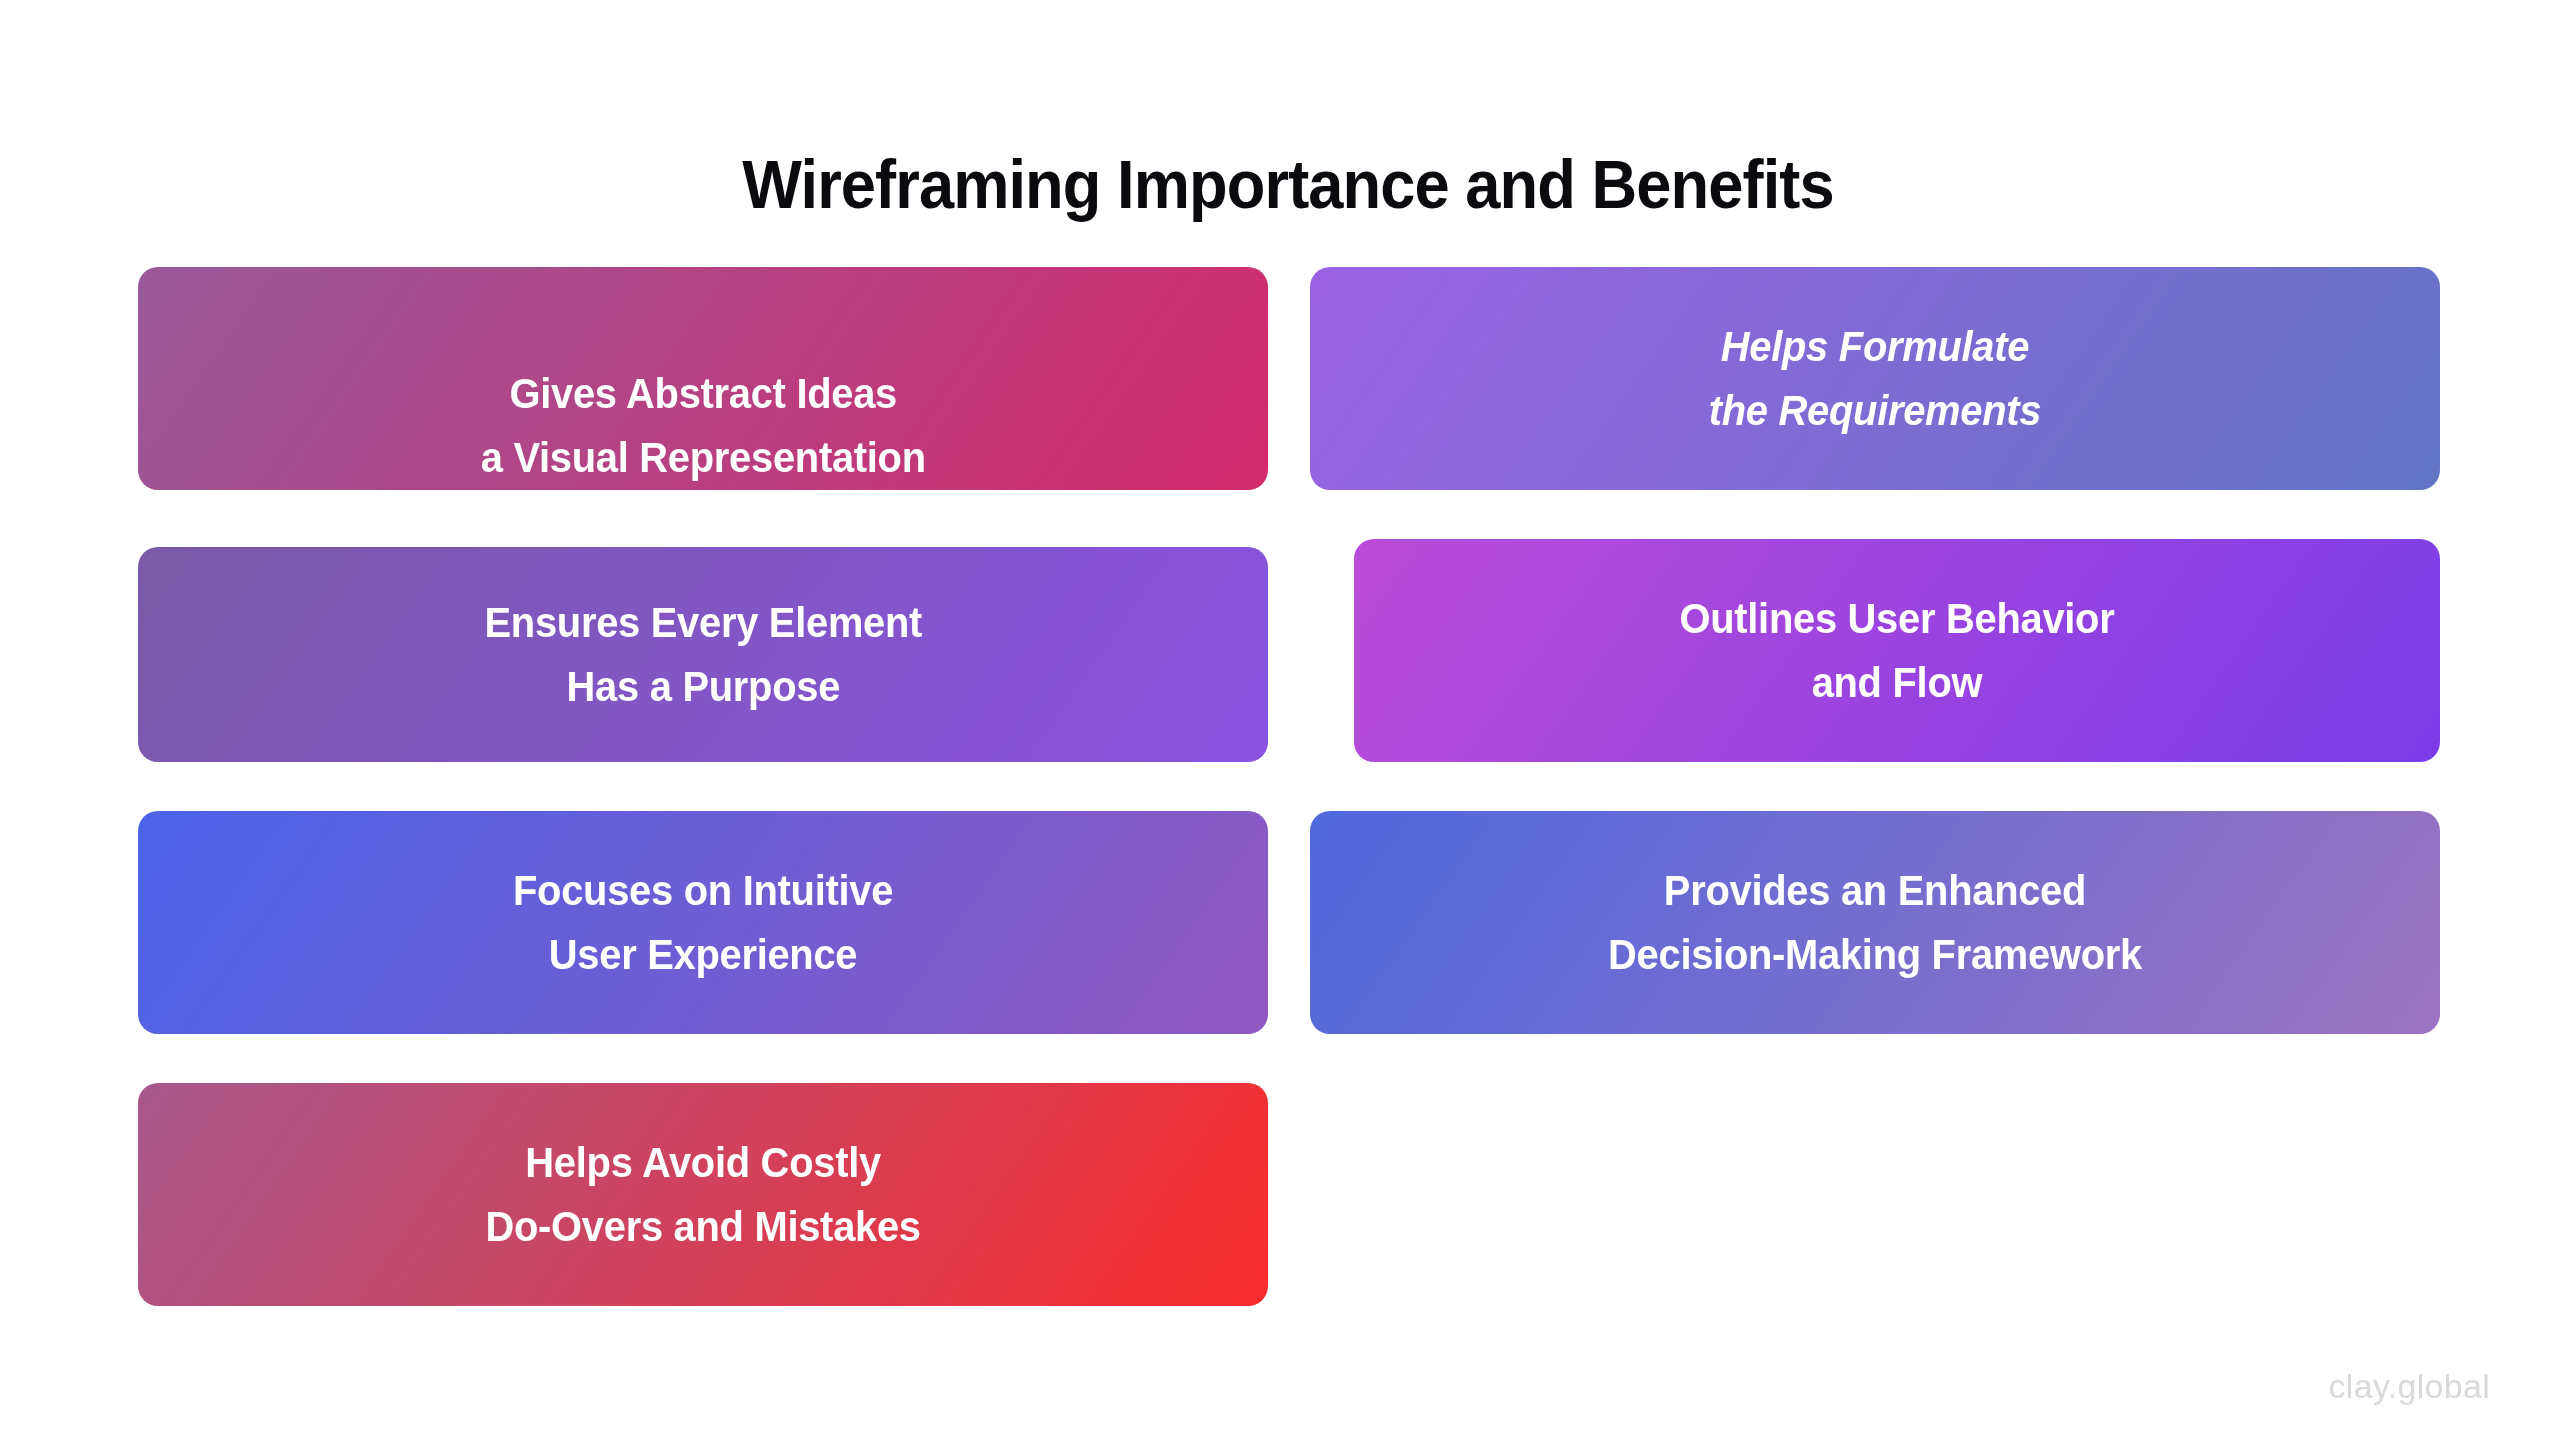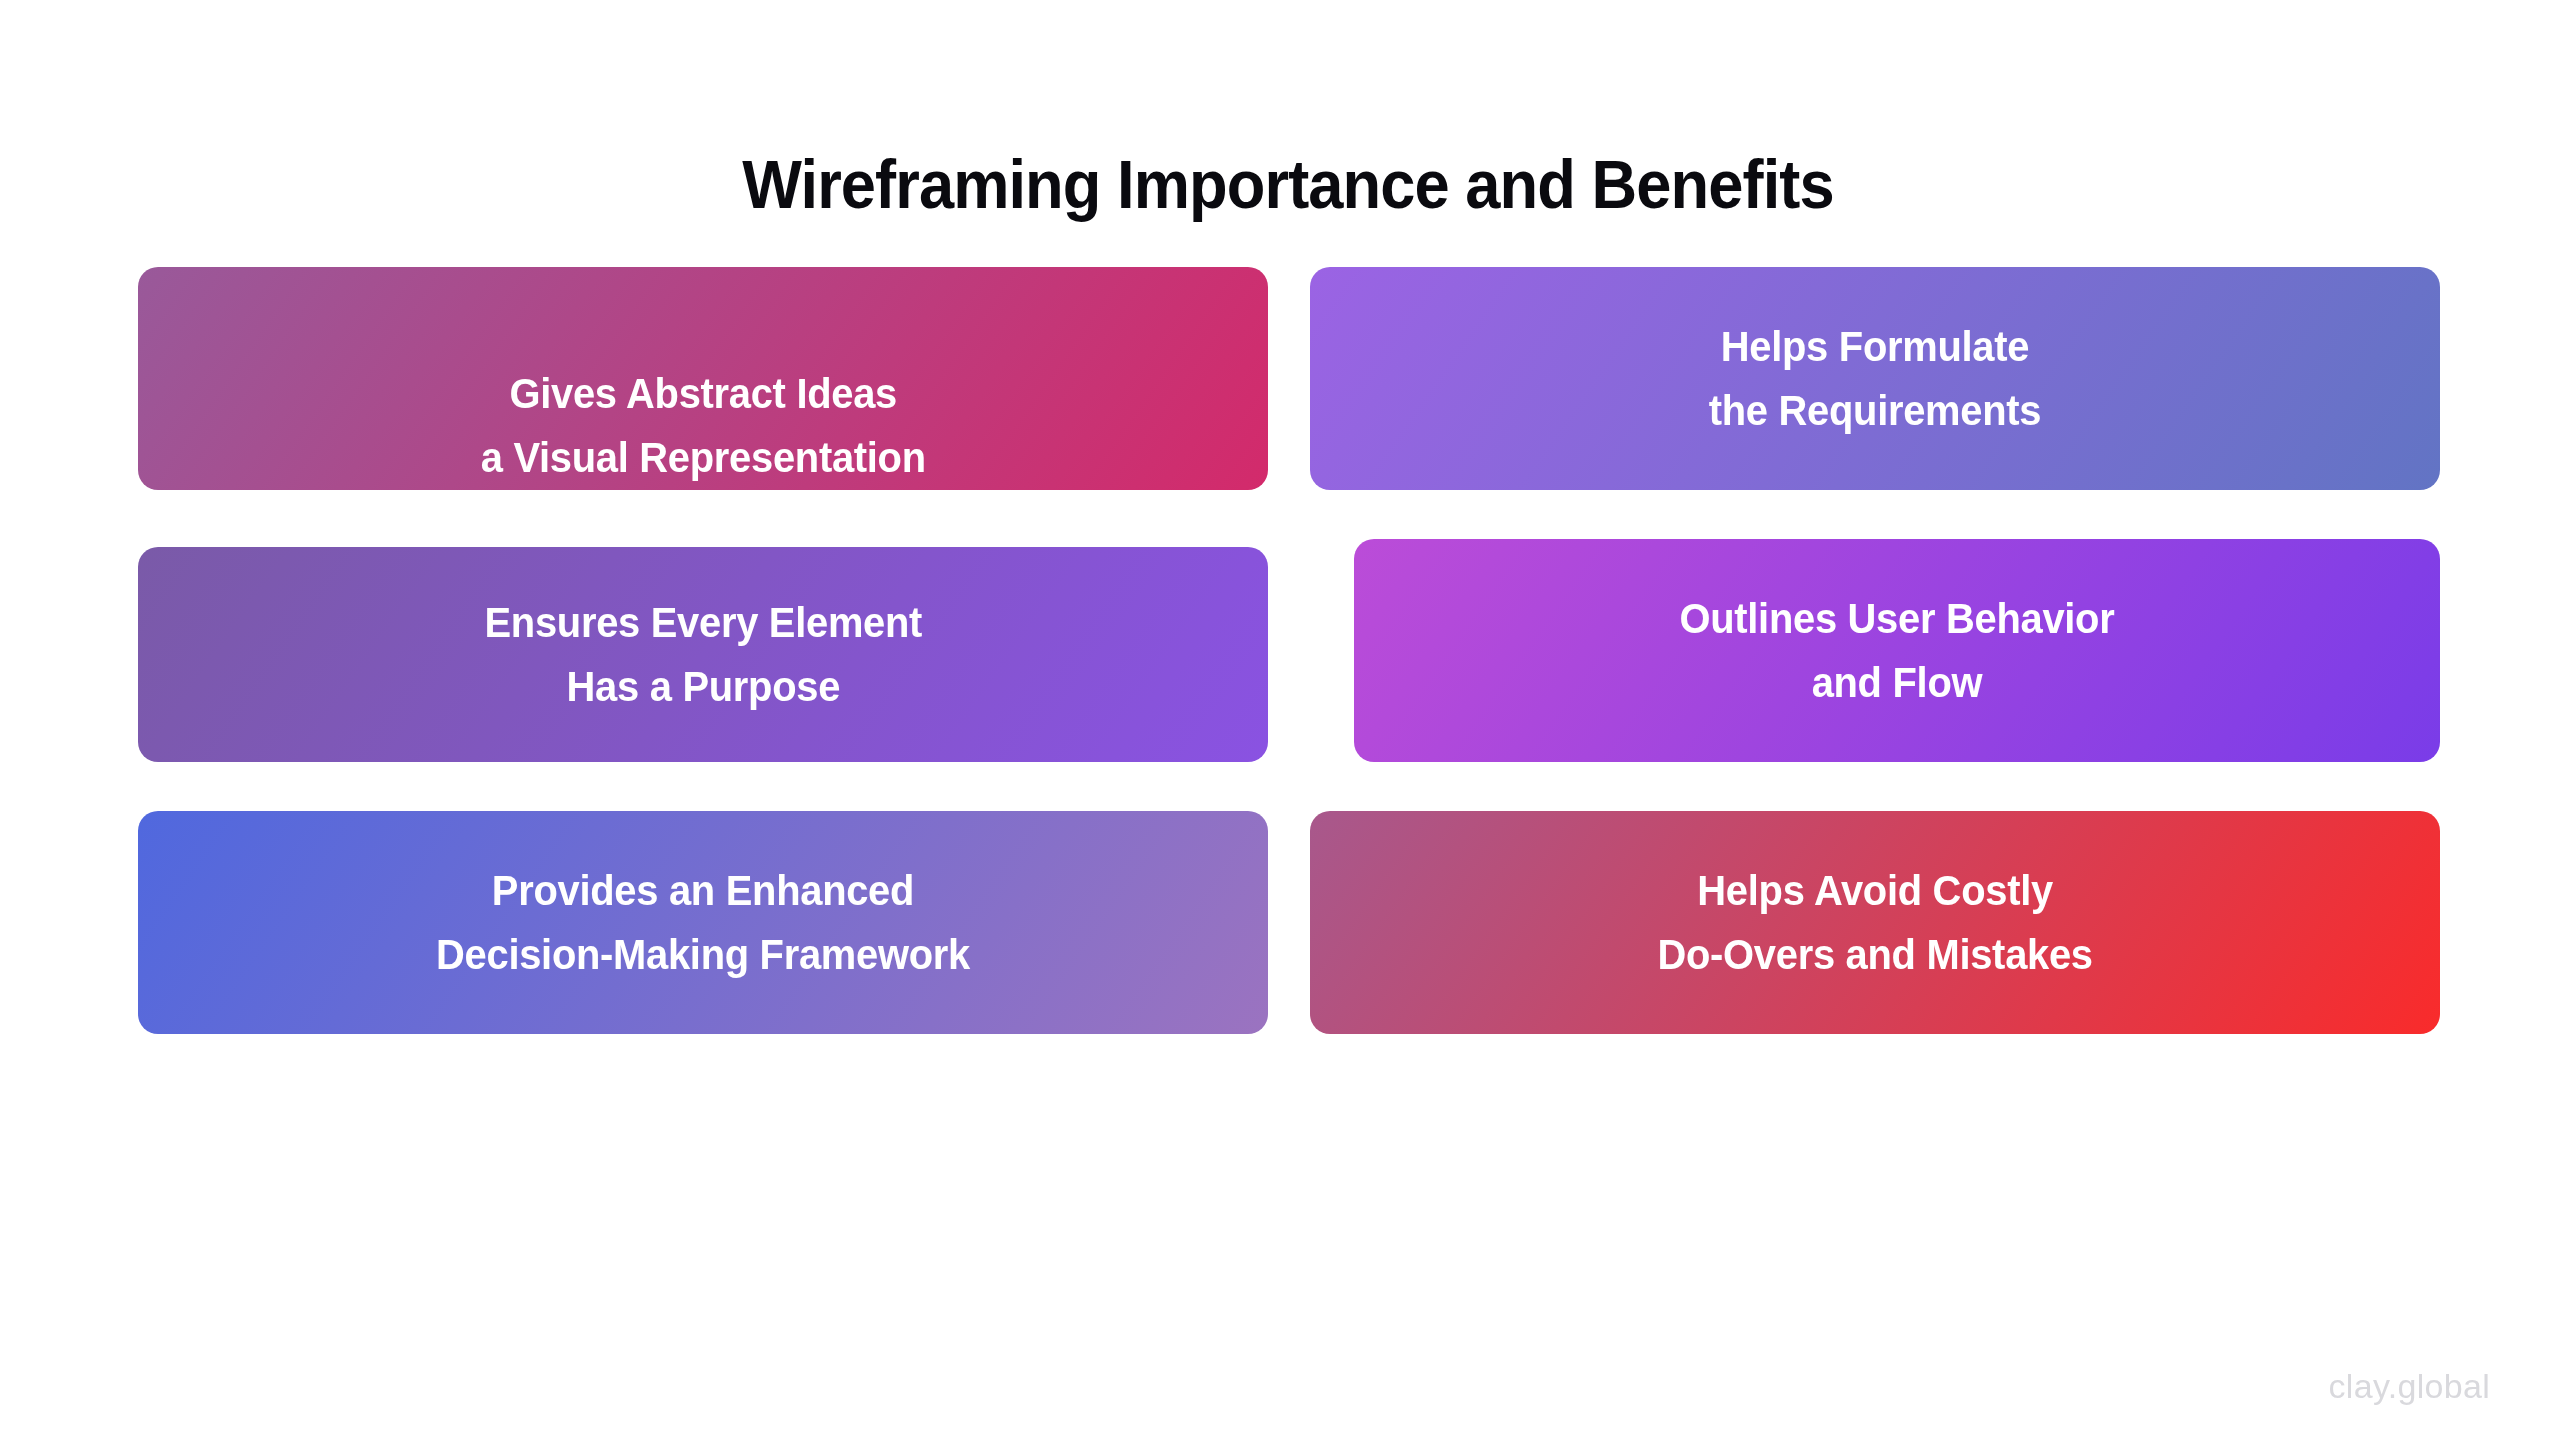--- a/index.html
+++ b/index.html
@@ -96,36 +96,40 @@
 
   <h1 class="page-title" style="color: rgb(10, 10, 15);">Wireframing Importance and Benefits</h1>
 
   <div class="cards-grid">
 
     <div class="card" style="background: linear-gradient(125deg, rgb(153, 89, 154) 0%, rgb(211, 42, 107) 100%); align-items: flex-end;">
       <div class="card-label" style="color: rgb(255, 255, 255);">Gives Abstract Ideas
 a Visual Representation</div>
     </div>
 
-    <div class="card" style="background: linear-gradient(125deg, rgb(155, 99, 228) 0%, rgb(98, 116, 196) 100%);">
+    <div class="card" style="background: linear-gradient(125deg, rgb(155, 99, 228) 0%, rgb(98, 116, 196) 100%); font-style: italic;">
       <div class="card-label" style="color: rgb(255, 255, 255);">Helps Formulate
 the Requirements</div>
     </div>
 
     <div class="card" style="background: linear-gradient(125deg, rgb(122, 90, 168) 0%, rgb(138, 82, 226) 100%); margin-top: 8px;">
       <div class="card-label" style="color: rgb(255, 255, 255);">Ensures Every Element
 Has a Purpose</div>
     </div>
 
 
     <div class="card" style="background: linear-gradient(125deg, rgb(187, 76, 216) 0%, rgb(122, 60, 232) 100%); margin-left: 44px;">
       <div class="card-label" style="color: rgb(255, 255, 255);">Outlines User Behavior
 and Flow</div>
     </div>
 
+    <div class="card" style="background: linear-gradient(125deg, rgb(75, 99, 232) 0%, rgb(145, 88, 192) 100%);">
+      <div class="card-label" style="color: rgb(255, 255, 255);">Focuses on Intuitive
+User Experience</div>
+    </div>
 
     <div class="card" style="background: linear-gradient(125deg, rgb(80, 104, 222) 0%, rgb(155, 115, 192) 100%);">
       <div class="card-label" style="color: rgb(255, 255, 255);">Provides an Enhanced
 Decision-Making Framework</div>
     </div>
 
     <div class="card" style="background: linear-gradient(125deg, rgb(168, 88, 140) 0%, rgb(249, 43, 43) 100%);">
       <div class="card-label" style="color: rgb(255, 255, 255);">Helps Avoid Costly
 Do-Overs and Mistakes</div>
     </div>

